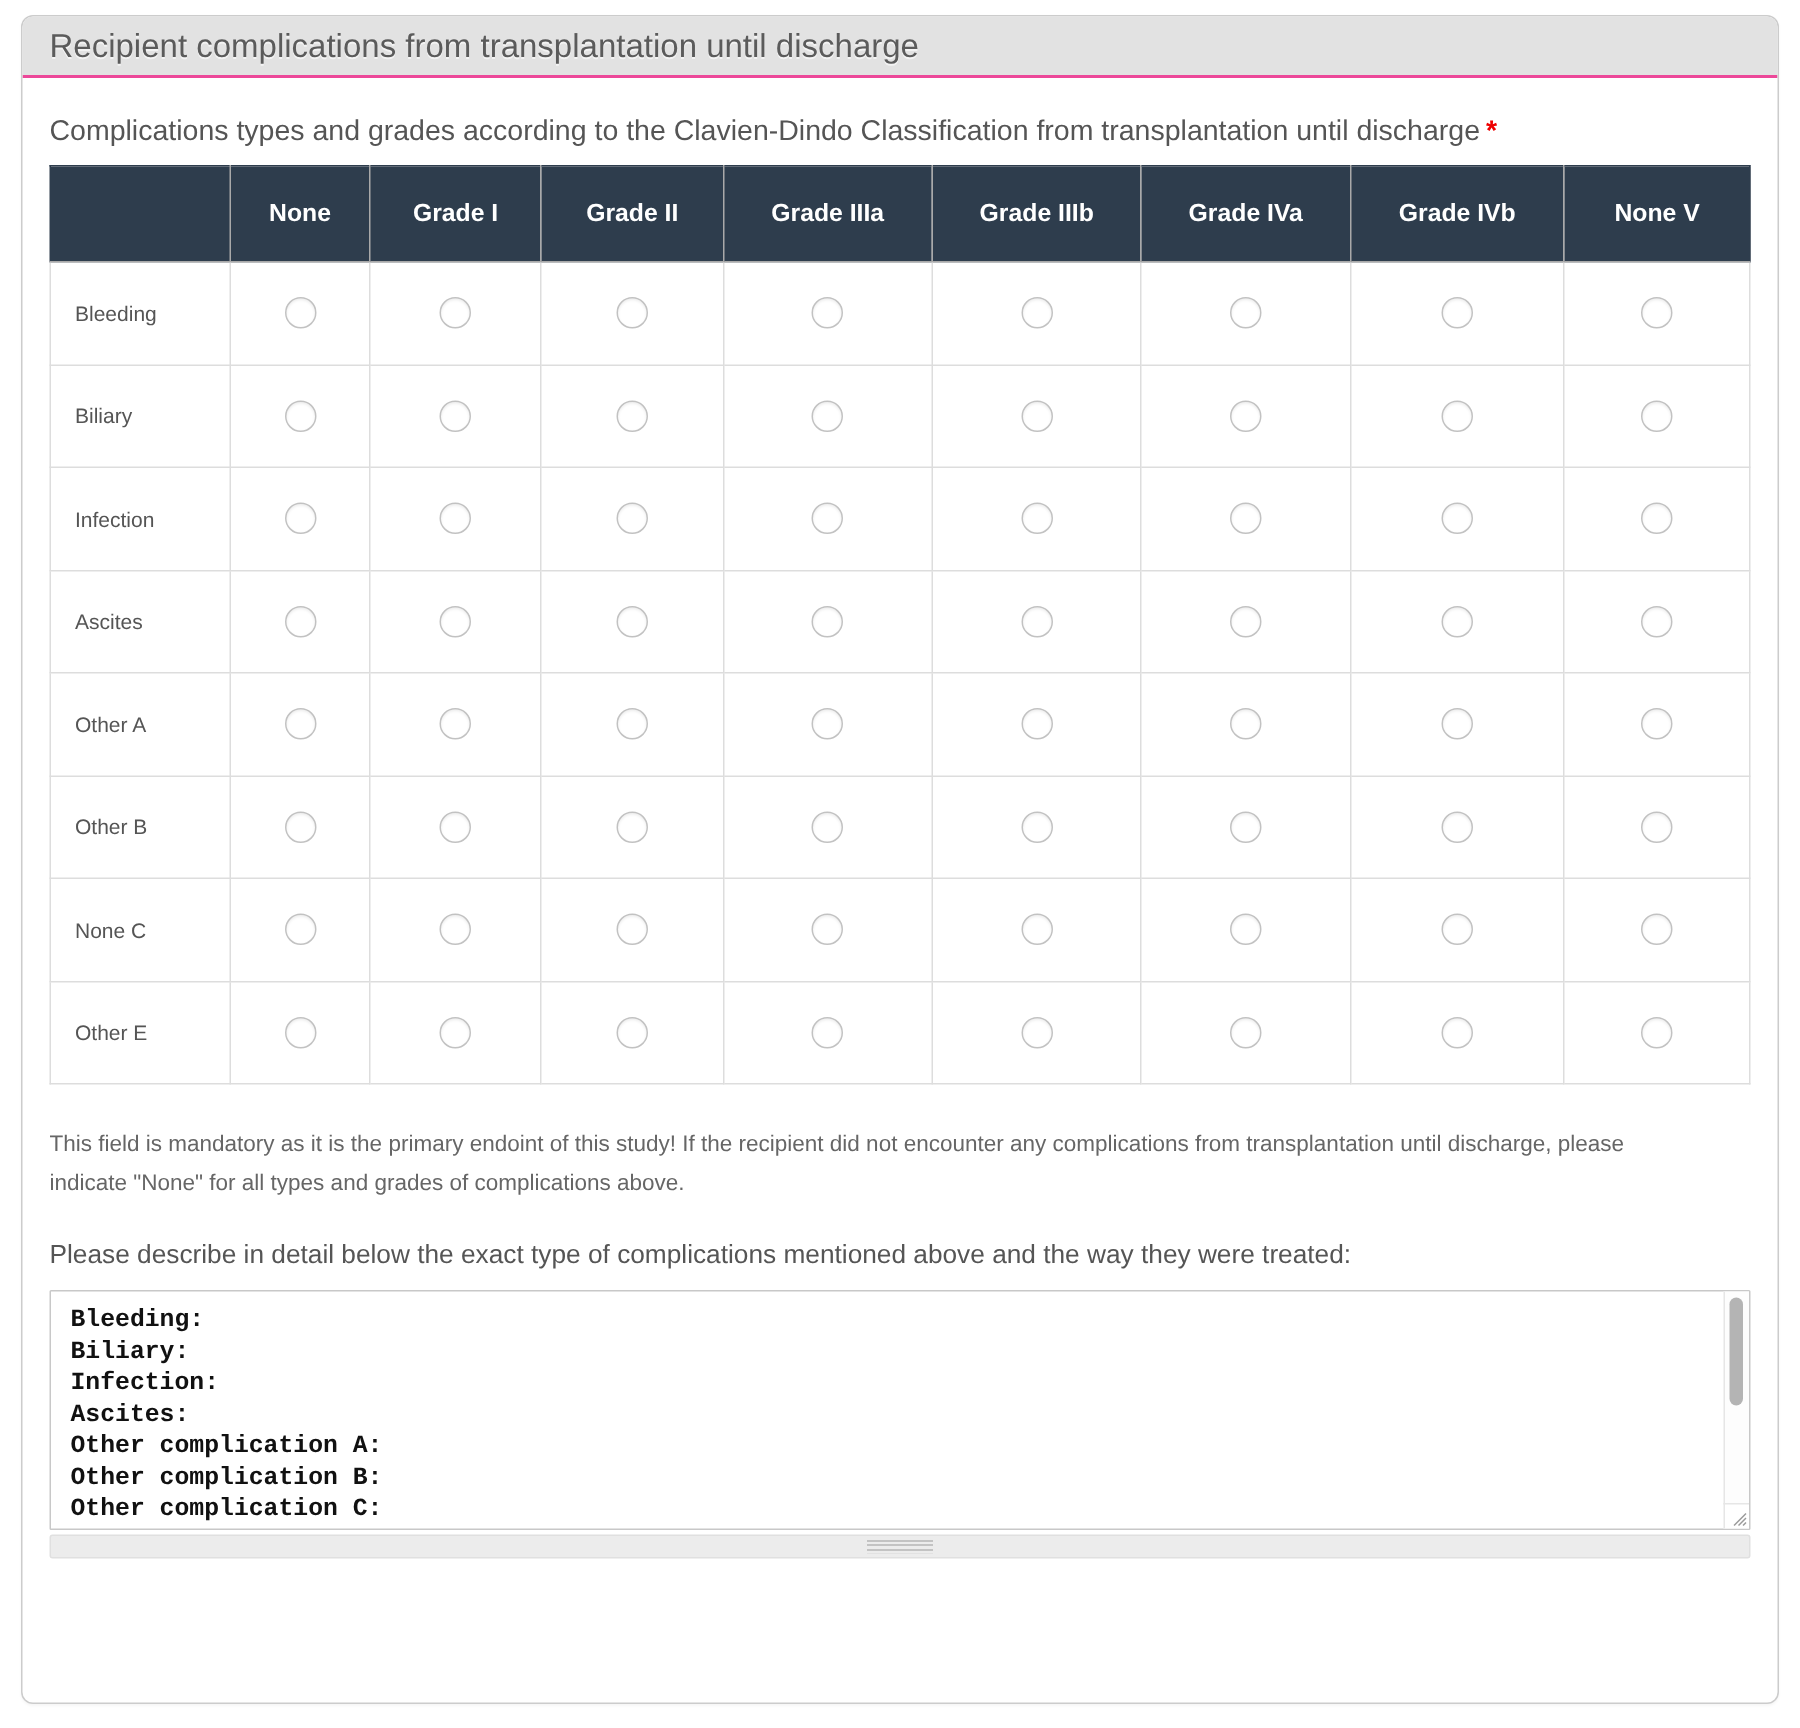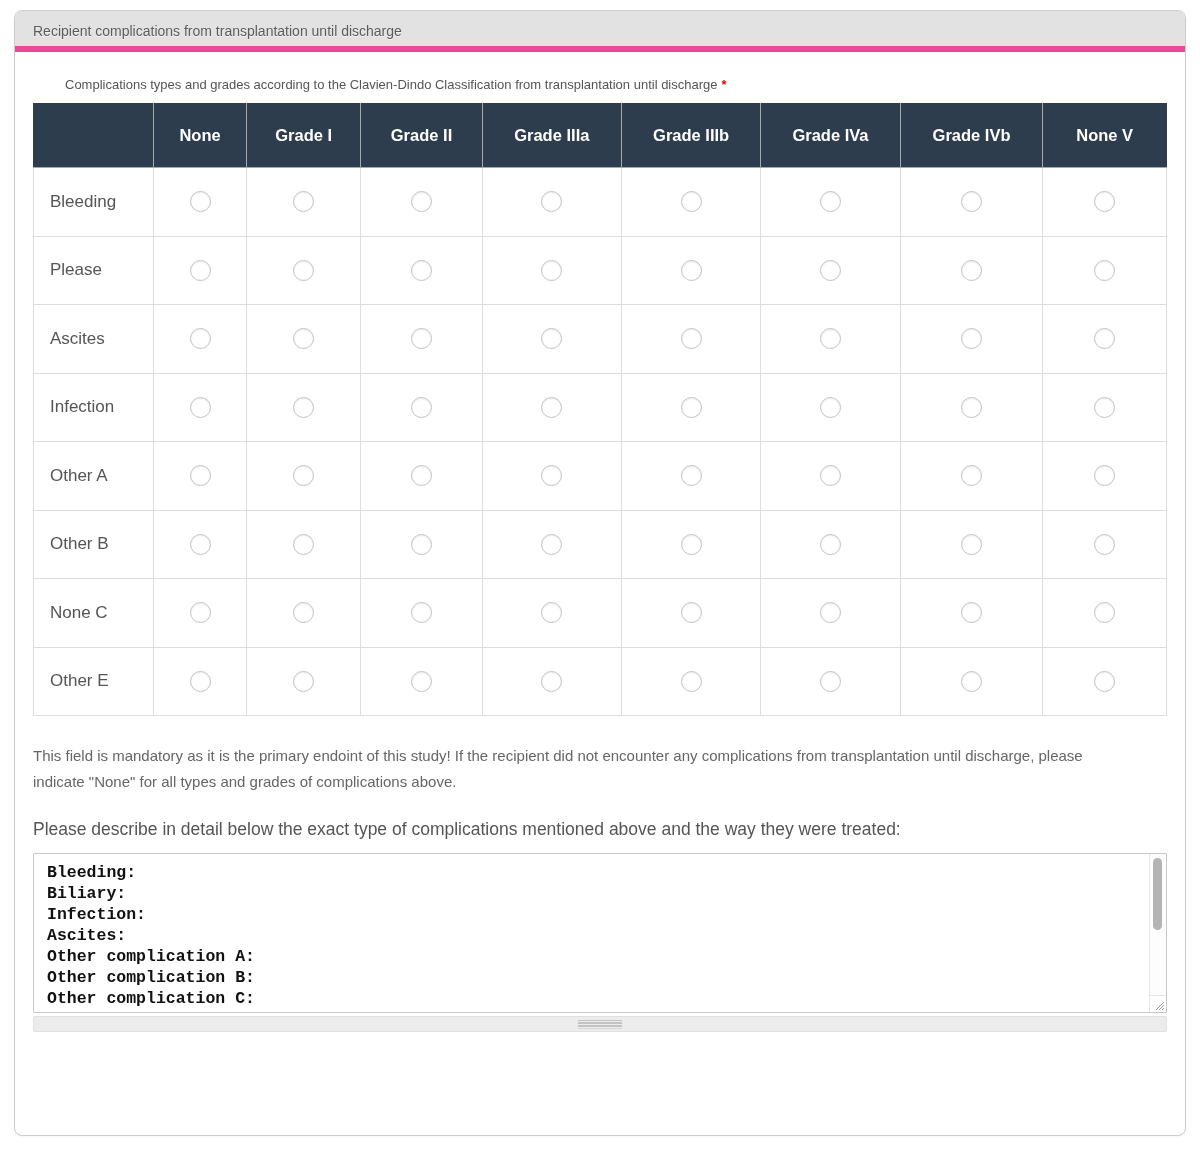--- a/index.html
+++ b/index.html
@@ -12,34 +12,33 @@
     width: 1172px; height: 1126px;
     background: #ffffff;
     border: 1px solid #cccccc;
     border-radius: 8px;
     box-shadow: 0 1px 2px rgba(0,0,0,0.04);
     overflow: hidden;
   }
   .panel-header {
     height: 41px;
     background: #e2e2e2;
-    border-bottom: 6px solid #ec4899;
+    border-bottom: 2px solid #ec4899;
     padding: 0 18px;
     line-height: 40px;
-    font-size: 14px;
+    font-size: 22px;
     color: #5b5b5b;
     text-shadow: 0 1px 0 rgba(255,255,255,0.6);
   }
   .panel-body { padding: 0 18px; }
 
   .question-label {
     margin-top: 25px;
-    font-size: 13px;
+    font-size: 19px;
     color: #555555;
-    margin-left: 32px;
   }
   .required-star { color: #ee0000; font-weight: bold; margin-left: 4px; }
 
   table.matrix {
     margin-top: 11px;
     width: 100%;
     border-collapse: collapse;
     table-layout: fixed;
   }
   table.matrix thead th {
@@ -56,21 +55,21 @@
   table.matrix thead th:last-child { border-right-color: #2e3d4d; }
   table.matrix tbody td {
     height: 68.5px;
     border: 1px solid #dddddd;
     text-align: center;
     background: #ffffff;
   }
   table.matrix tbody td.row-label {
     text-align: left;
     padding-left: 16px;
-    font-size: 17px;
+    font-size: 14px;
     color: #555555;
   }
   .radio {
     display: inline-block;
     width: 21px; height: 21px;
     border-radius: 50%;
     background: #ffffff;
     border: 1px solid #c2c2c2;
     box-shadow: inset 0 1px 2px rgba(0,0,0,0.08), 0 1px 0 rgba(255,255,255,0.8);
     cursor: pointer;
@@ -202,43 +201,43 @@
             <td><span class="radio"></span></td>
             <td><span class="radio"></span></td>
             <td><span class="radio"></span></td>
             <td><span class="radio"></span></td>
             <td><span class="radio"></span></td>
             <td><span class="radio"></span></td>
             <td><span class="radio"></span></td>
             <td><span class="radio"></span></td>
           </tr>
           <tr>
-            <td class="row-label">Please</td>
+            <td class="row-label">Biliary</td>
+            <td><span class="radio"></span></td>
+            <td><span class="radio"></span></td>
+            <td><span class="radio"></span></td>
+            <td><span class="radio"></span></td>
+            <td><span class="radio"></span></td>
+            <td><span class="radio"></span></td>
+            <td><span class="radio"></span></td>
+            <td><span class="radio"></span></td>
+          </tr>
+          <tr>
+            <td class="row-label">Infection</td>
             <td><span class="radio"></span></td>
             <td><span class="radio"></span></td>
             <td><span class="radio"></span></td>
             <td><span class="radio"></span></td>
             <td><span class="radio"></span></td>
             <td><span class="radio"></span></td>
             <td><span class="radio"></span></td>
             <td><span class="radio"></span></td>
           </tr>
           <tr>
             <td class="row-label">Ascites</td>
-            <td><span class="radio"></span></td>
-            <td><span class="radio"></span></td>
-            <td><span class="radio"></span></td>
-            <td><span class="radio"></span></td>
-            <td><span class="radio"></span></td>
-            <td><span class="radio"></span></td>
-            <td><span class="radio"></span></td>
-            <td><span class="radio"></span></td>
-          </tr>
-          <tr>
-            <td class="row-label">Infection</td>
             <td><span class="radio"></span></td>
             <td><span class="radio"></span></td>
             <td><span class="radio"></span></td>
             <td><span class="radio"></span></td>
             <td><span class="radio"></span></td>
             <td><span class="radio"></span></td>
             <td><span class="radio"></span></td>
             <td><span class="radio"></span></td>
           </tr>
           <tr>

